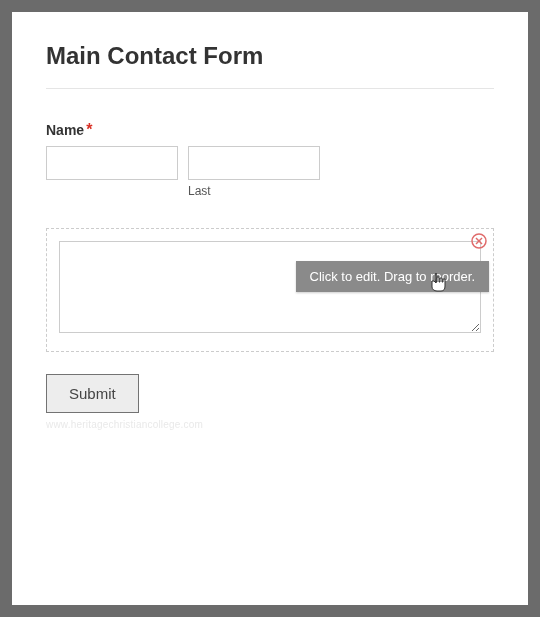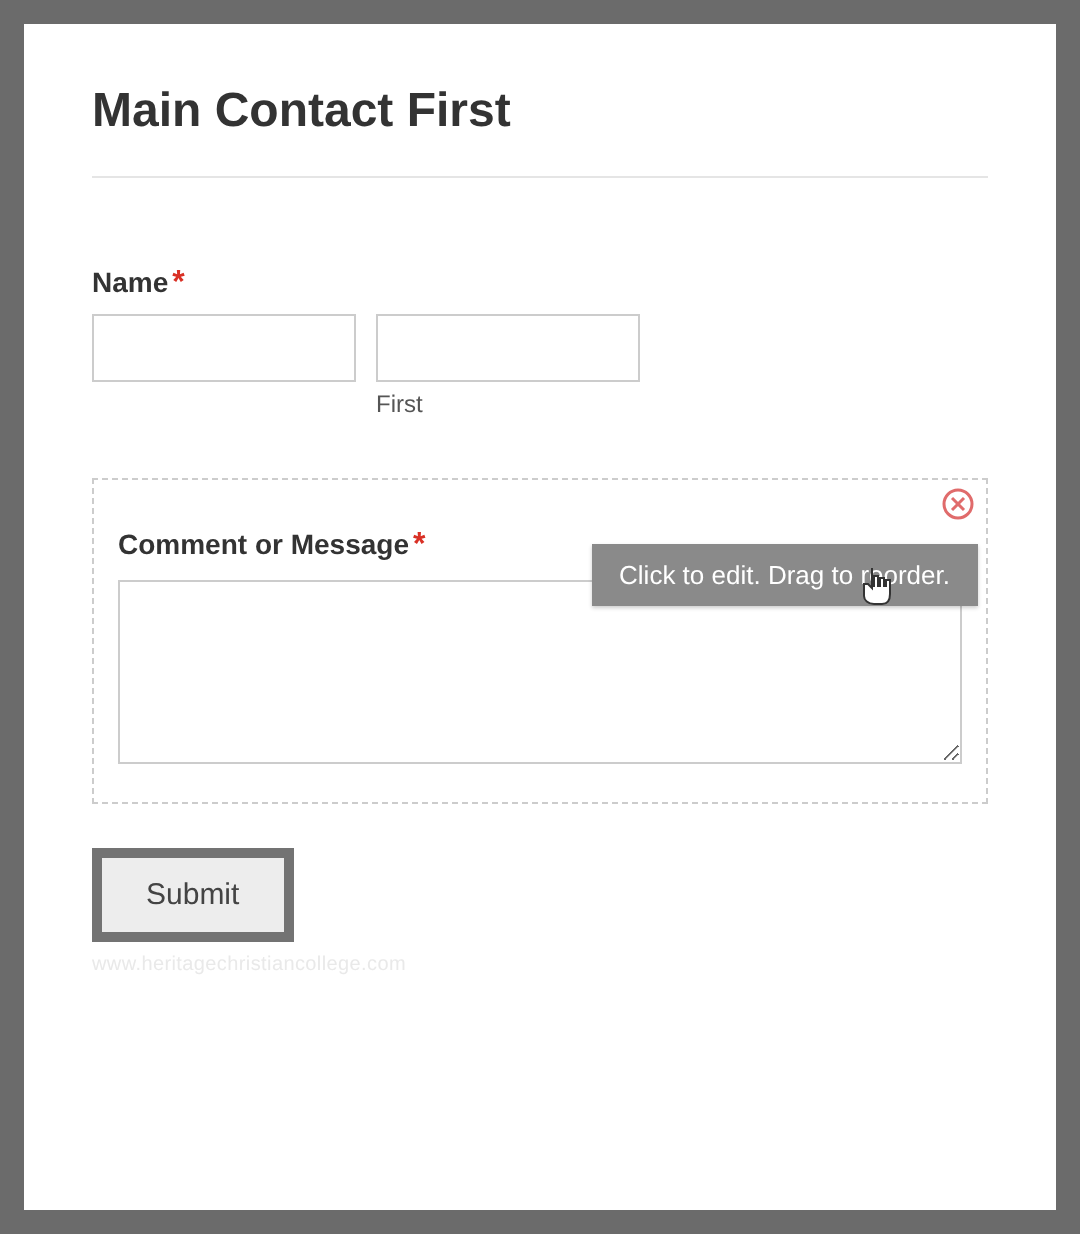--- a/index.html
+++ b/index.html
@@ -26,21 +26,20 @@
     border: none;
     border-top: 1px solid #e5e5e5;
     margin-bottom: 32px;
   }
   .field-label {
     font-size: 14px;
     font-weight: 700;
     color: #333;
     display: inline-block;
     margin-bottom: 8px;
-    margin-top: 12px;
   }
   .req {
     color: #d93025;
     margin-left: 2px;
     font-weight: 700;
   }
   .name-row {
     display: flex;
     gap: 10px;
     margin-bottom: 4px;
@@ -106,68 +105,65 @@
     position: absolute;
     top: 42px;
     right: 44px;
     width: 20px;
     height: 22px;
     pointer-events: none;
   }
   .cursor svg { display: block; }
   .submit-btn {
     background: #ededed;
-    border: 5px solid #737373;
+    border: 1px solid #737373;
     padding: 10px 22px;
     font-size: 15px;
     color: #444;
     cursor: pointer;
   }
   .watermark {
     font-size: 10px;
     color: #e9e9e9;
     margin-top: 6px;
     letter-spacing: 0.2px;
   }
 </style>
 </head>
 <body>
 
 <div class="panel">
 
-  <h1 class="title">Main Contact First</h1>
+  <h1 class="title">Main Contact Form</h1>
   <hr class="hr">
 
   <div class="block">
     <div>
       <span class="field-label">Name</span><span class="req">*</span>
     </div>
     <div class="name-row">
       <div class="name-col">
         <input type="text" class="text-input" value="" style="">
       </div>
       <div class="name-col">
         <input type="text" class="text-input" value="" style="">
-        <span class="sublabel">First</span>
+        <span class="sublabel">Last</span>
       </div>
     </div>
   </div>
 
 
   <div class="comment-block">
     <span class="close-btn">
       <svg viewBox="0 0 16 16" width="16" height="16">
         <circle cx="8" cy="8" r="7" fill="none" stroke="#e06b6b" stroke-width="1.5"></circle>
         <line x1="5" y1="5" x2="11" y2="11" stroke="#e06b6b" stroke-width="1.5"></line>
         <line x1="11" y1="5" x2="5" y2="11" stroke="#e06b6b" stroke-width="1.5"></line>
       </svg>
     </span>
-    <div>
-      <span class="field-label">Comment or Message</span><span class="req">*</span>
-    </div>
     <textarea class="textarea" style=""></textarea>
 
     <div class="tooltip">Click to edit. Drag to reorder.</div>
     <div class="cursor">
       <svg viewBox="0 0 20 22" width="20" height="22">
         <path d="M7 2 L7 12 L5 10 L3 10 L3 16 C3 18 5 20 8 20 L12 20 C15 20 16 18 16 15 L16 8 L14 8 L14 11 L13 11 L13 7 L11 7 L11 11 L10 11 L10 6 L8 6 L8 11 L7 11 Z" fill="#fff" stroke="#333" stroke-width="1"></path>
       </svg>
     </div>
   </div>
 

